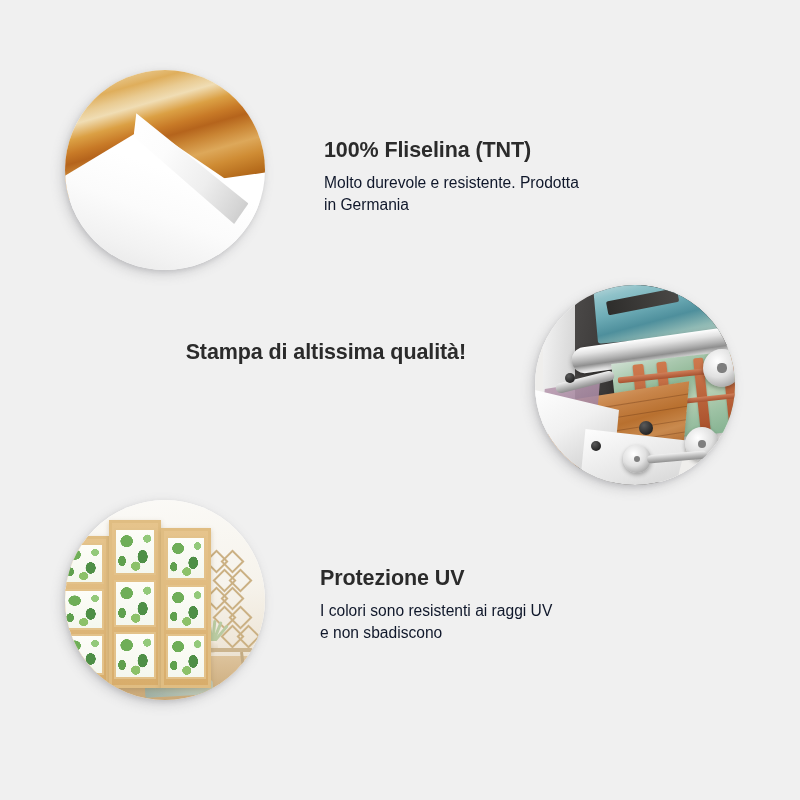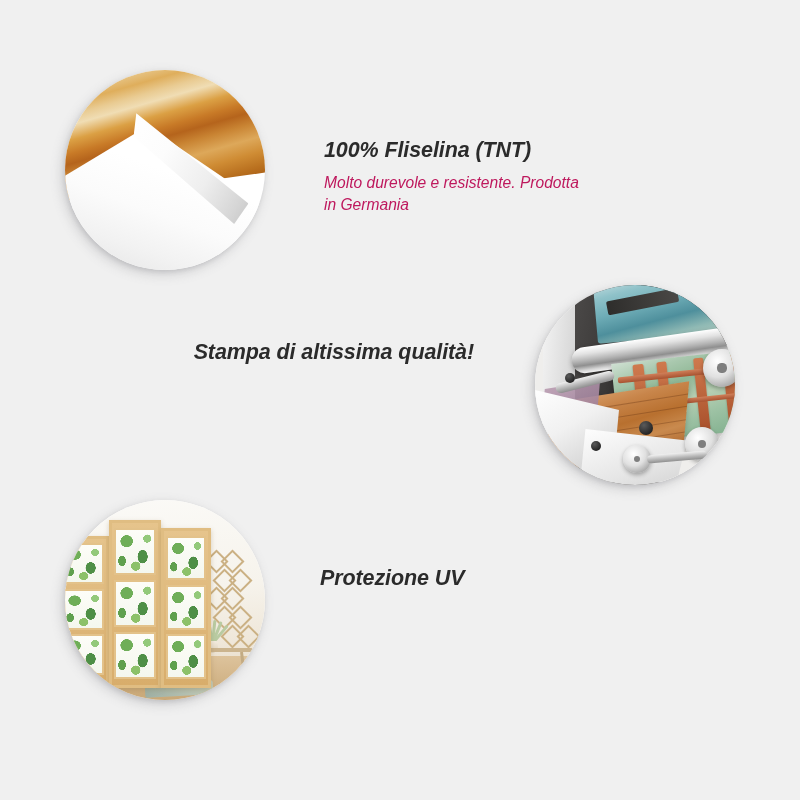--- a/index.html
+++ b/index.html
@@ -16,33 +16,33 @@
     width:200px; height:200px;
     border-radius:50%;
     overflow:hidden;
     background:#ffffff;
     box-shadow: -3px 4px 12px rgba(120,120,125,0.30),
                 -1px 2px 4px rgba(120,120,125,0.18);
   }
   .circle-inner { position:absolute; inset:0; overflow:hidden; }
 
   
-  .txt { position:absolute;font-style:italic; }
+  .txt { position:absolute; }
   .txt h2 {
     font-size:21.5px;
     font-weight:bold;
     color:#2b2b2b;
     letter-spacing:-0.1px;
     line-height:1.15;
     white-space:nowrap;
   }
   .txt p {
     font-size:15.6px;
     font-weight:normal;
-    color:#be185d;
+    color:#0f172a;
     line-height:1.43;
     margin-top:9px;
     white-space:pre-line;
   }
   .txt.right { text-align:right; }
 
   
   #c1 { left:65px; top:70px; }
   .paper-top {
     position:absolute; left:-6%; top:-8%; width:112%; height:66%;
@@ -326,21 +326,21 @@
       <div class="pr-wheel" style="right:-3%; top:32%; width:19%; height:19%;"></div>
       <div class="pr-wheel" style="right:8%; bottom:12%; width:17%; height:17%;"></div>
       <div class="pr-wheel" style="left:44%; bottom:6%; width:14%; height:14%;"></div>
       <div class="pr-knob" style="left:52%; top:68%; width:7%; height:7%;"></div>
       <div class="pr-knob" style="left:15%; top:44%; width:5%; height:5%;"></div>
       <div class="pr-knob" style="left:28%; top:78%; width:5%; height:5%;"></div>
       <div class="pr-bar" style="left:56%; bottom:12%; width:30%; height:4%; transform:rotate(-5deg);"></div>
     </div>
   </div>
 
-  <div class="txt right" style="left:134px; top:340px; width:340px;">
+  <div class="txt right" style="left:126px; top:340px; width:340px;">
     <h2>Stampa di altissima qualità!</h2>
   </div>
 
   <div class="circle-wrap" id="c3">
     <div class="circle-inner">
       <div class="rm-bg"></div>
       <div class="rm-floor"></div>
 
       <div class="rm-trellis">
         <div class="rm-dia" style="left:6%;  top:8%;"></div>
@@ -390,15 +390,17 @@
       <div class="rm-panel" style="left:48%; top:14%; width:25%; height:80%;">
         <div class="rm-cell" style="top:3%;  height:29%;"></div>
         <div class="rm-cell" style="top:35%; height:29%;"></div>
         <div class="rm-cell" style="top:67%; height:29%;"></div>
       </div>
     </div>
   </div>
 
   <div class="txt" style="left:320px; top:566px; width:340px;">
     <h2>Protezione UV</h2>
+    <p>I colori sono resistenti ai raggi UV
+e non sbadiscono</p>
   </div>
 
 </div>
 
 </body></html>

